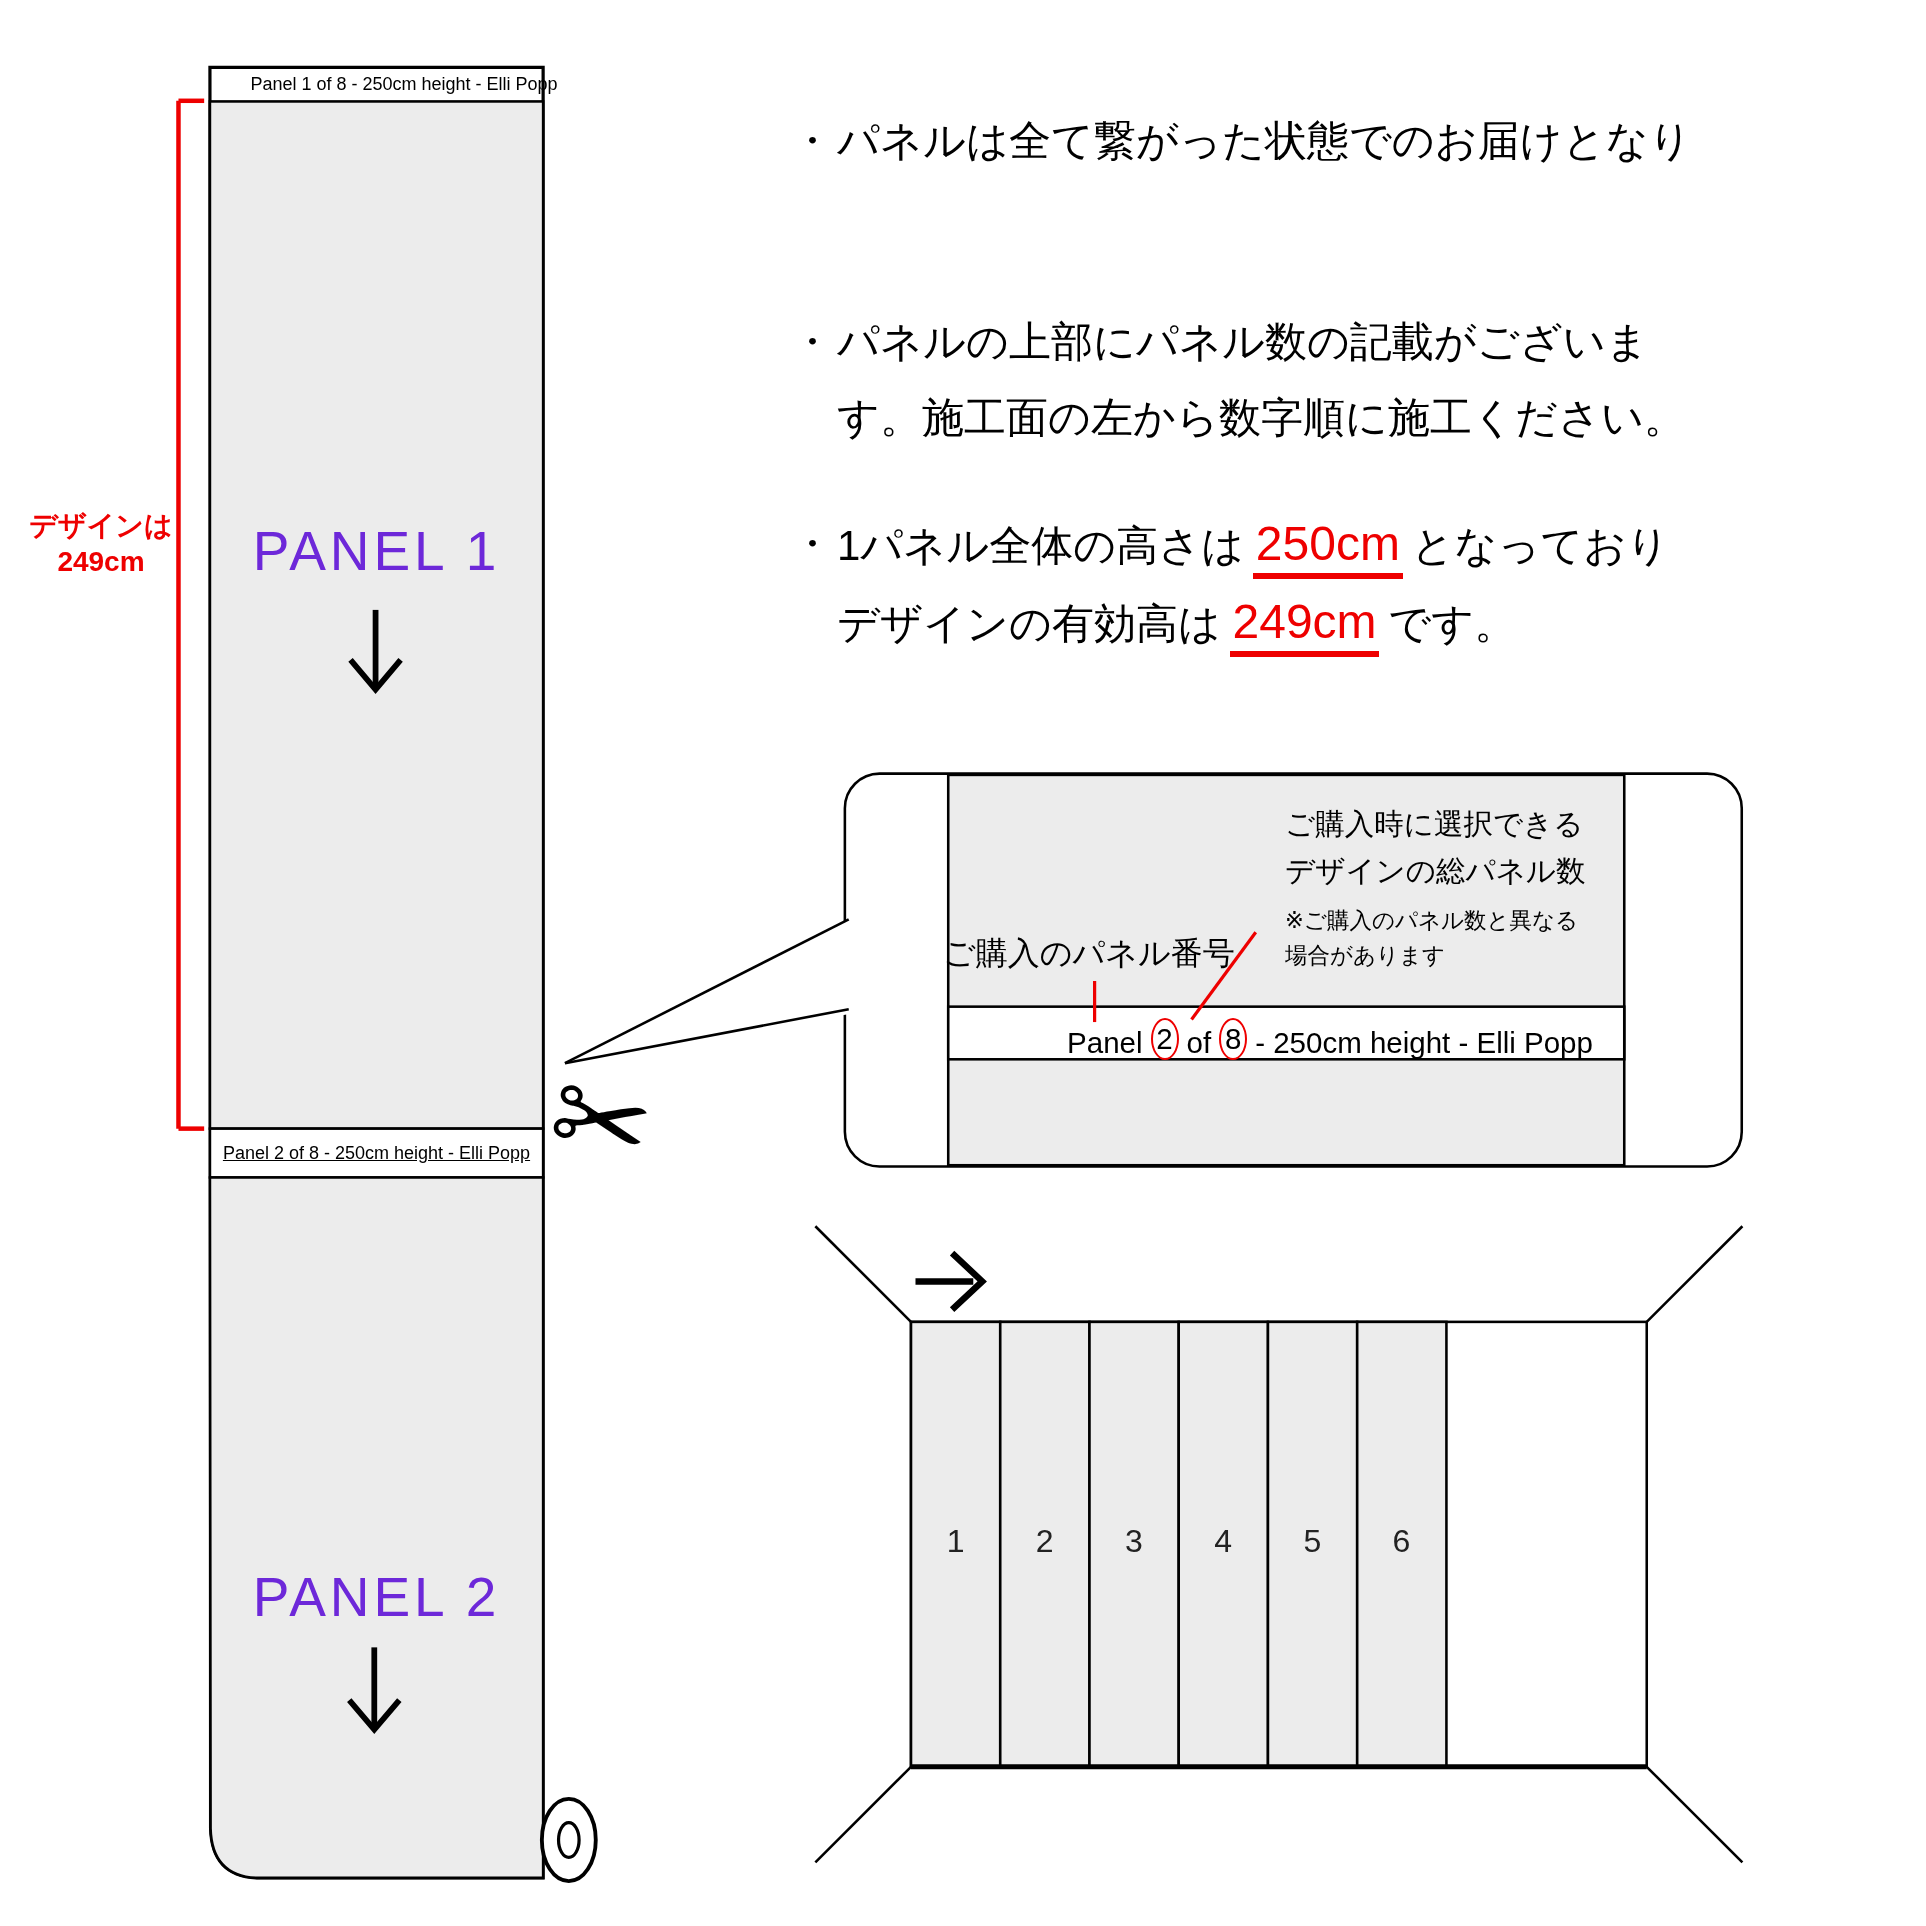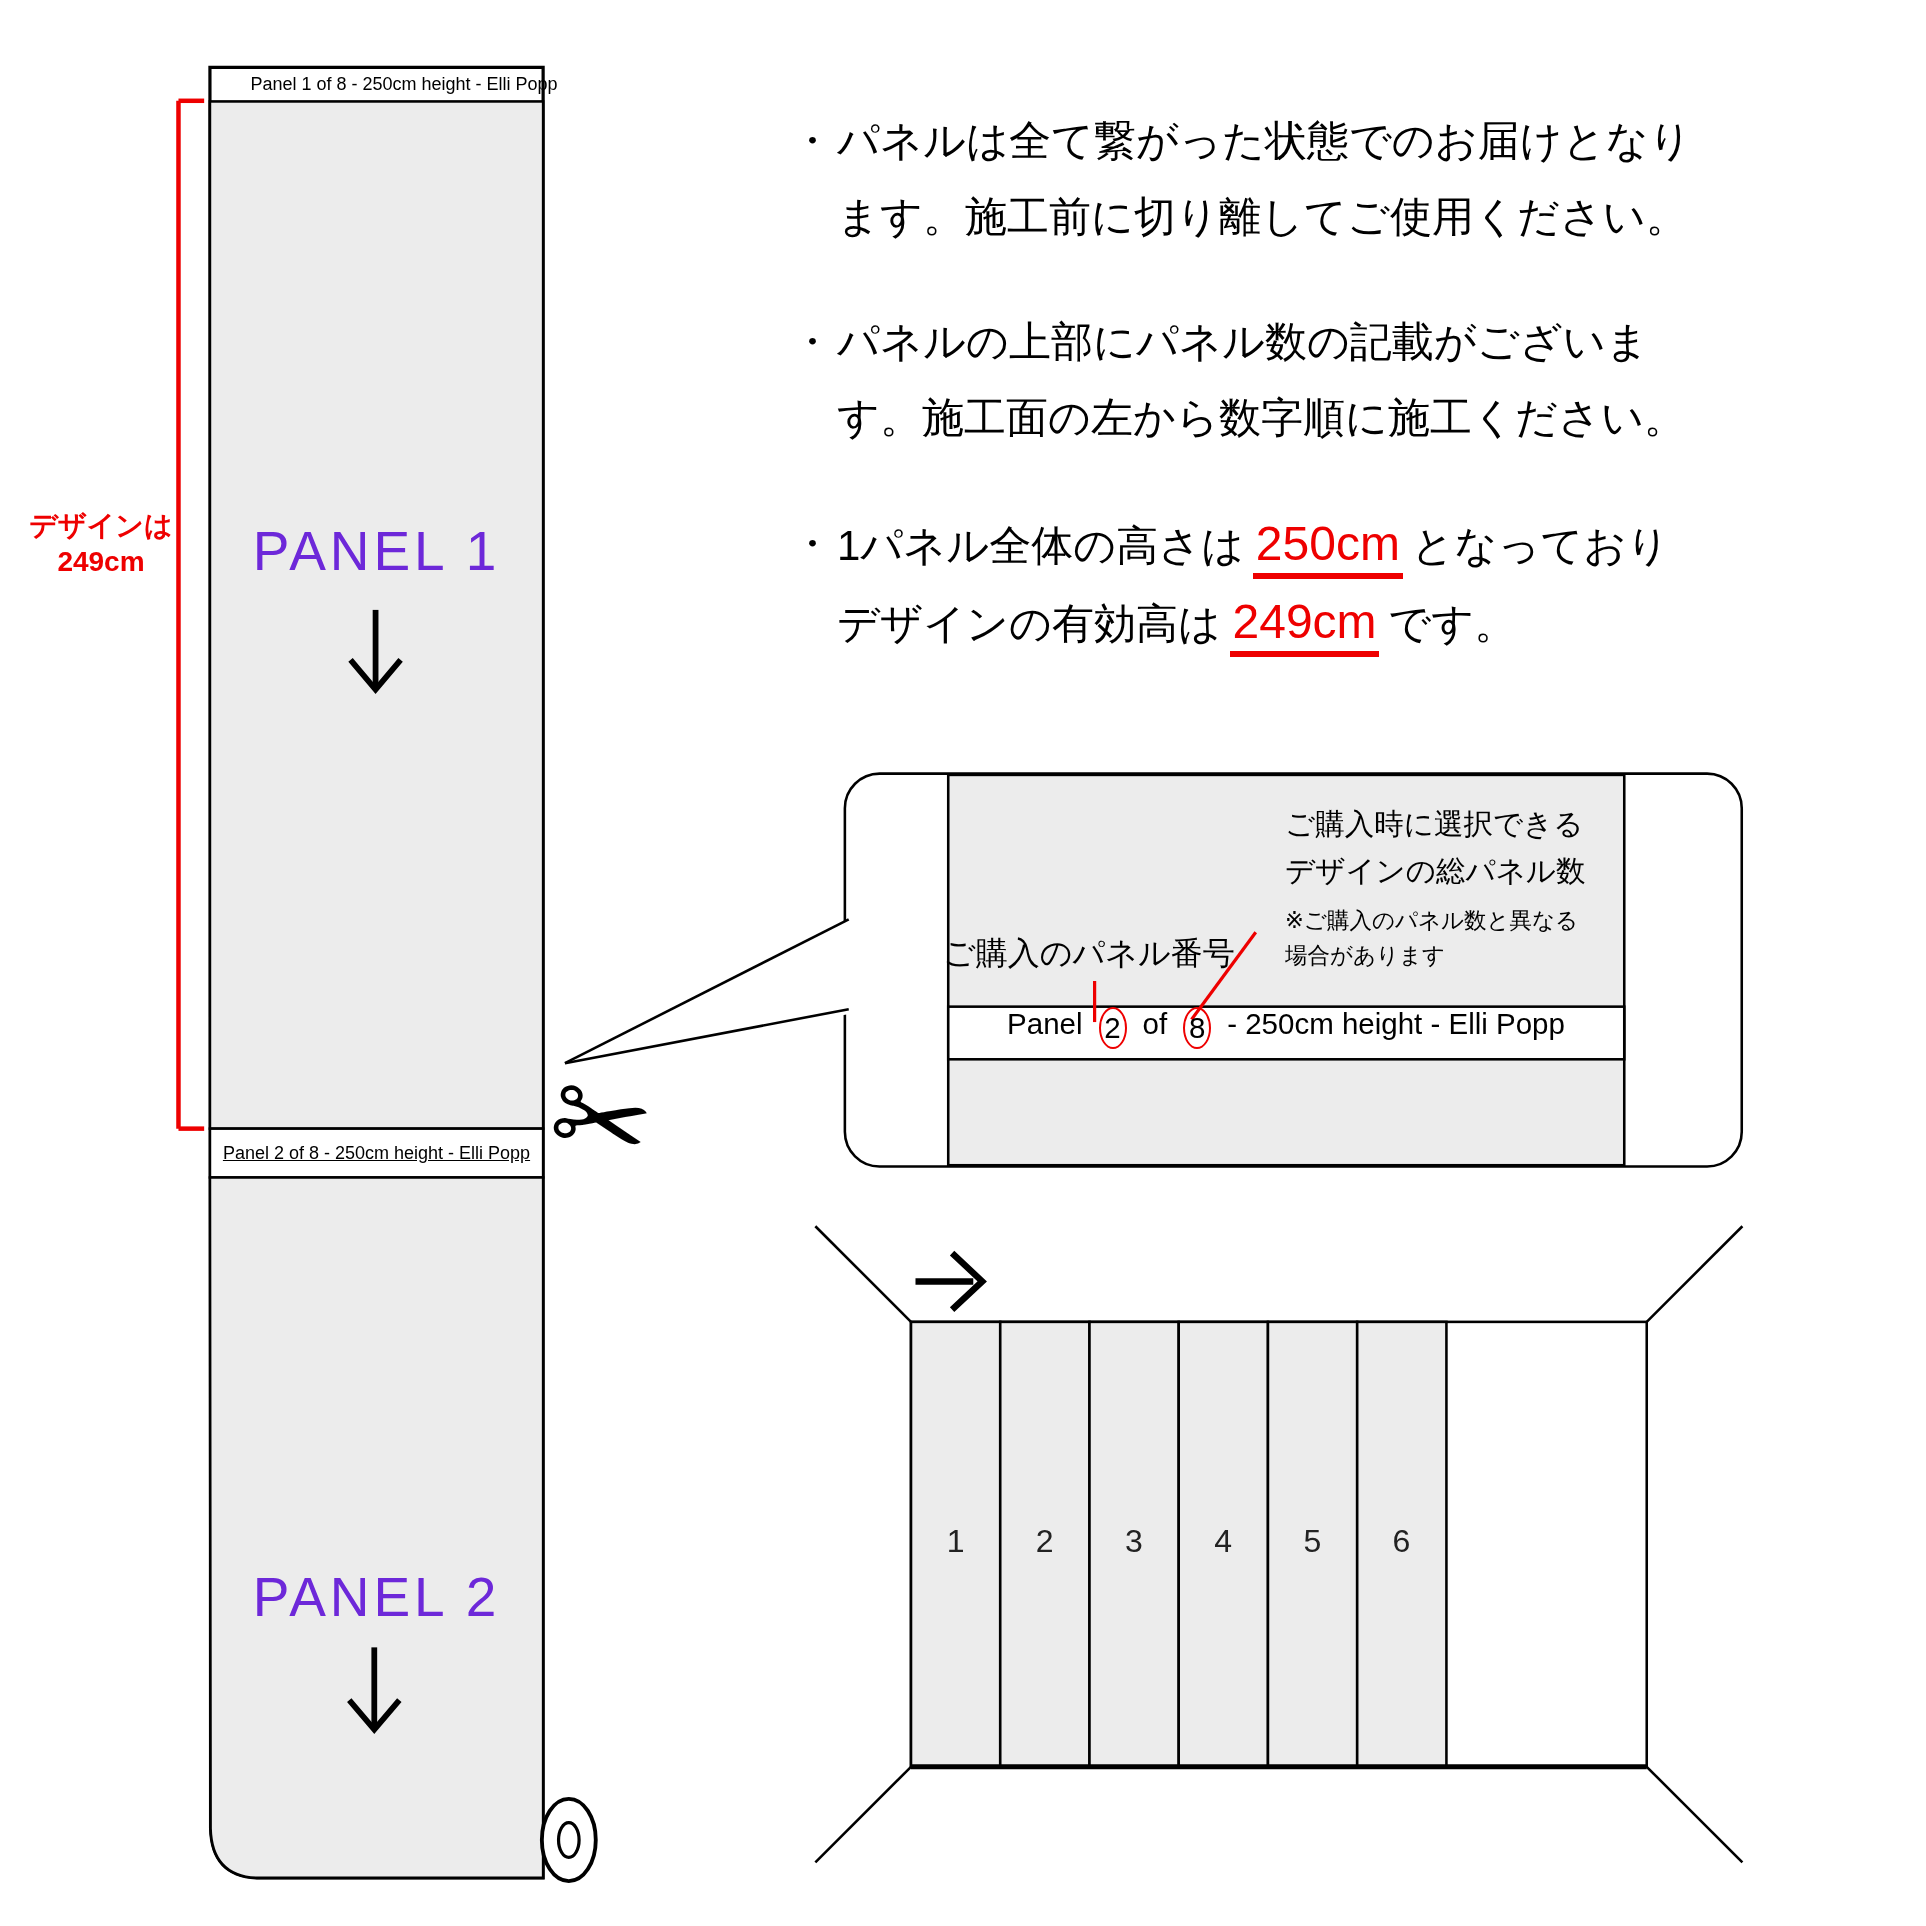--- a/index.html
+++ b/index.html
@@ -11,21 +11,21 @@
   .strip-header{font-size:18px;letter-spacing:0px;color:#000;}
   .panel-title{font-size:55px;letter-spacing:3.9px;color:#6d28d9;}
   .design-label{color:#ee0000;font-weight:bold;font-size:28px;line-height:36px;text-align:center;padding-left:8px;}
   .bullet{position:absolute;left:791px;width:1053px;display:flex;font-size:42px;line-height:76px;color:#000;}
   .bullet .marker{width:46px;flex:0 0 46px;}
   .red-u{color:#ee0000;font-weight:normal;font-size:48px;border-bottom:6.4px solid #ee0000;
          padding:0 2.6px 2.6px 2.6px;margin:0 9px;}
   .co-right{font-size:29.5px;line-height:32px;}
   .co-note{font-size:22.5px;line-height:26px;}
   .co-left-label{font-size:32px;}
-  .band-flex{display:flex;align-items:flex-start;justify-content:center;gap:16px;font-size:29.5px;}
+  .band-flex{display:flex;align-items:flex-end;justify-content:center;gap:8px;font-size:29.5px;margin-left:44px;}
   .circled{display:flex;align-items:center;justify-content:center;width:28px;height:42px;
            border:2.6px solid #ee0000;border-radius:50%;box-sizing:border-box;}
   .room-num{font-size:32px;color:#222;}
   .num-row{display:flex;}
   .num-row>div{flex:1;display:flex;align-items:center;justify-content:center;}
   .scissors{font-size:119px;line-height:1;transform:rotate(12deg);color:#000;}
 </style>
 </head>
 <body>
 
@@ -99,21 +99,21 @@
 
 <div class="abs design-label" style="left:0px;top:508px;width:186px;">
   <span>デザインは</span><br>
   <span>249cm</span>
 </div>
 
 <span class="abs scissors" style="left:551px;top:1061px;">✂</span>
 
 <div class="bullet" style="top:103px;">
   <span class="marker">・</span>
-  <span><span>パネルは全て繋がった状態でのお届けとなり</span><br><span>ます。施工前に切り離してご使用ください。</span></span>
+  <span><span>パネルは全て繋がった状態でのお届けとなり</span><br></span>
 </div>
 <div class="bullet" style="top:304px;">
   <span class="marker">・</span>
   <span><span>パネルの上部にパネル数の記載がございま</span><br><span>す。施工面の左から数字順に施工ください。</span></span>
 </div>
 <div class="bullet" style="top:506px;">
   <span class="marker">・</span>
   <span>
     <span>1パネル全体の高さは</span><span class="red-u">250cm</span><span>となっており</span><br>
     <span>デザインの有効高は</span><span class="red-u">249cm</span><span>です。</span>

